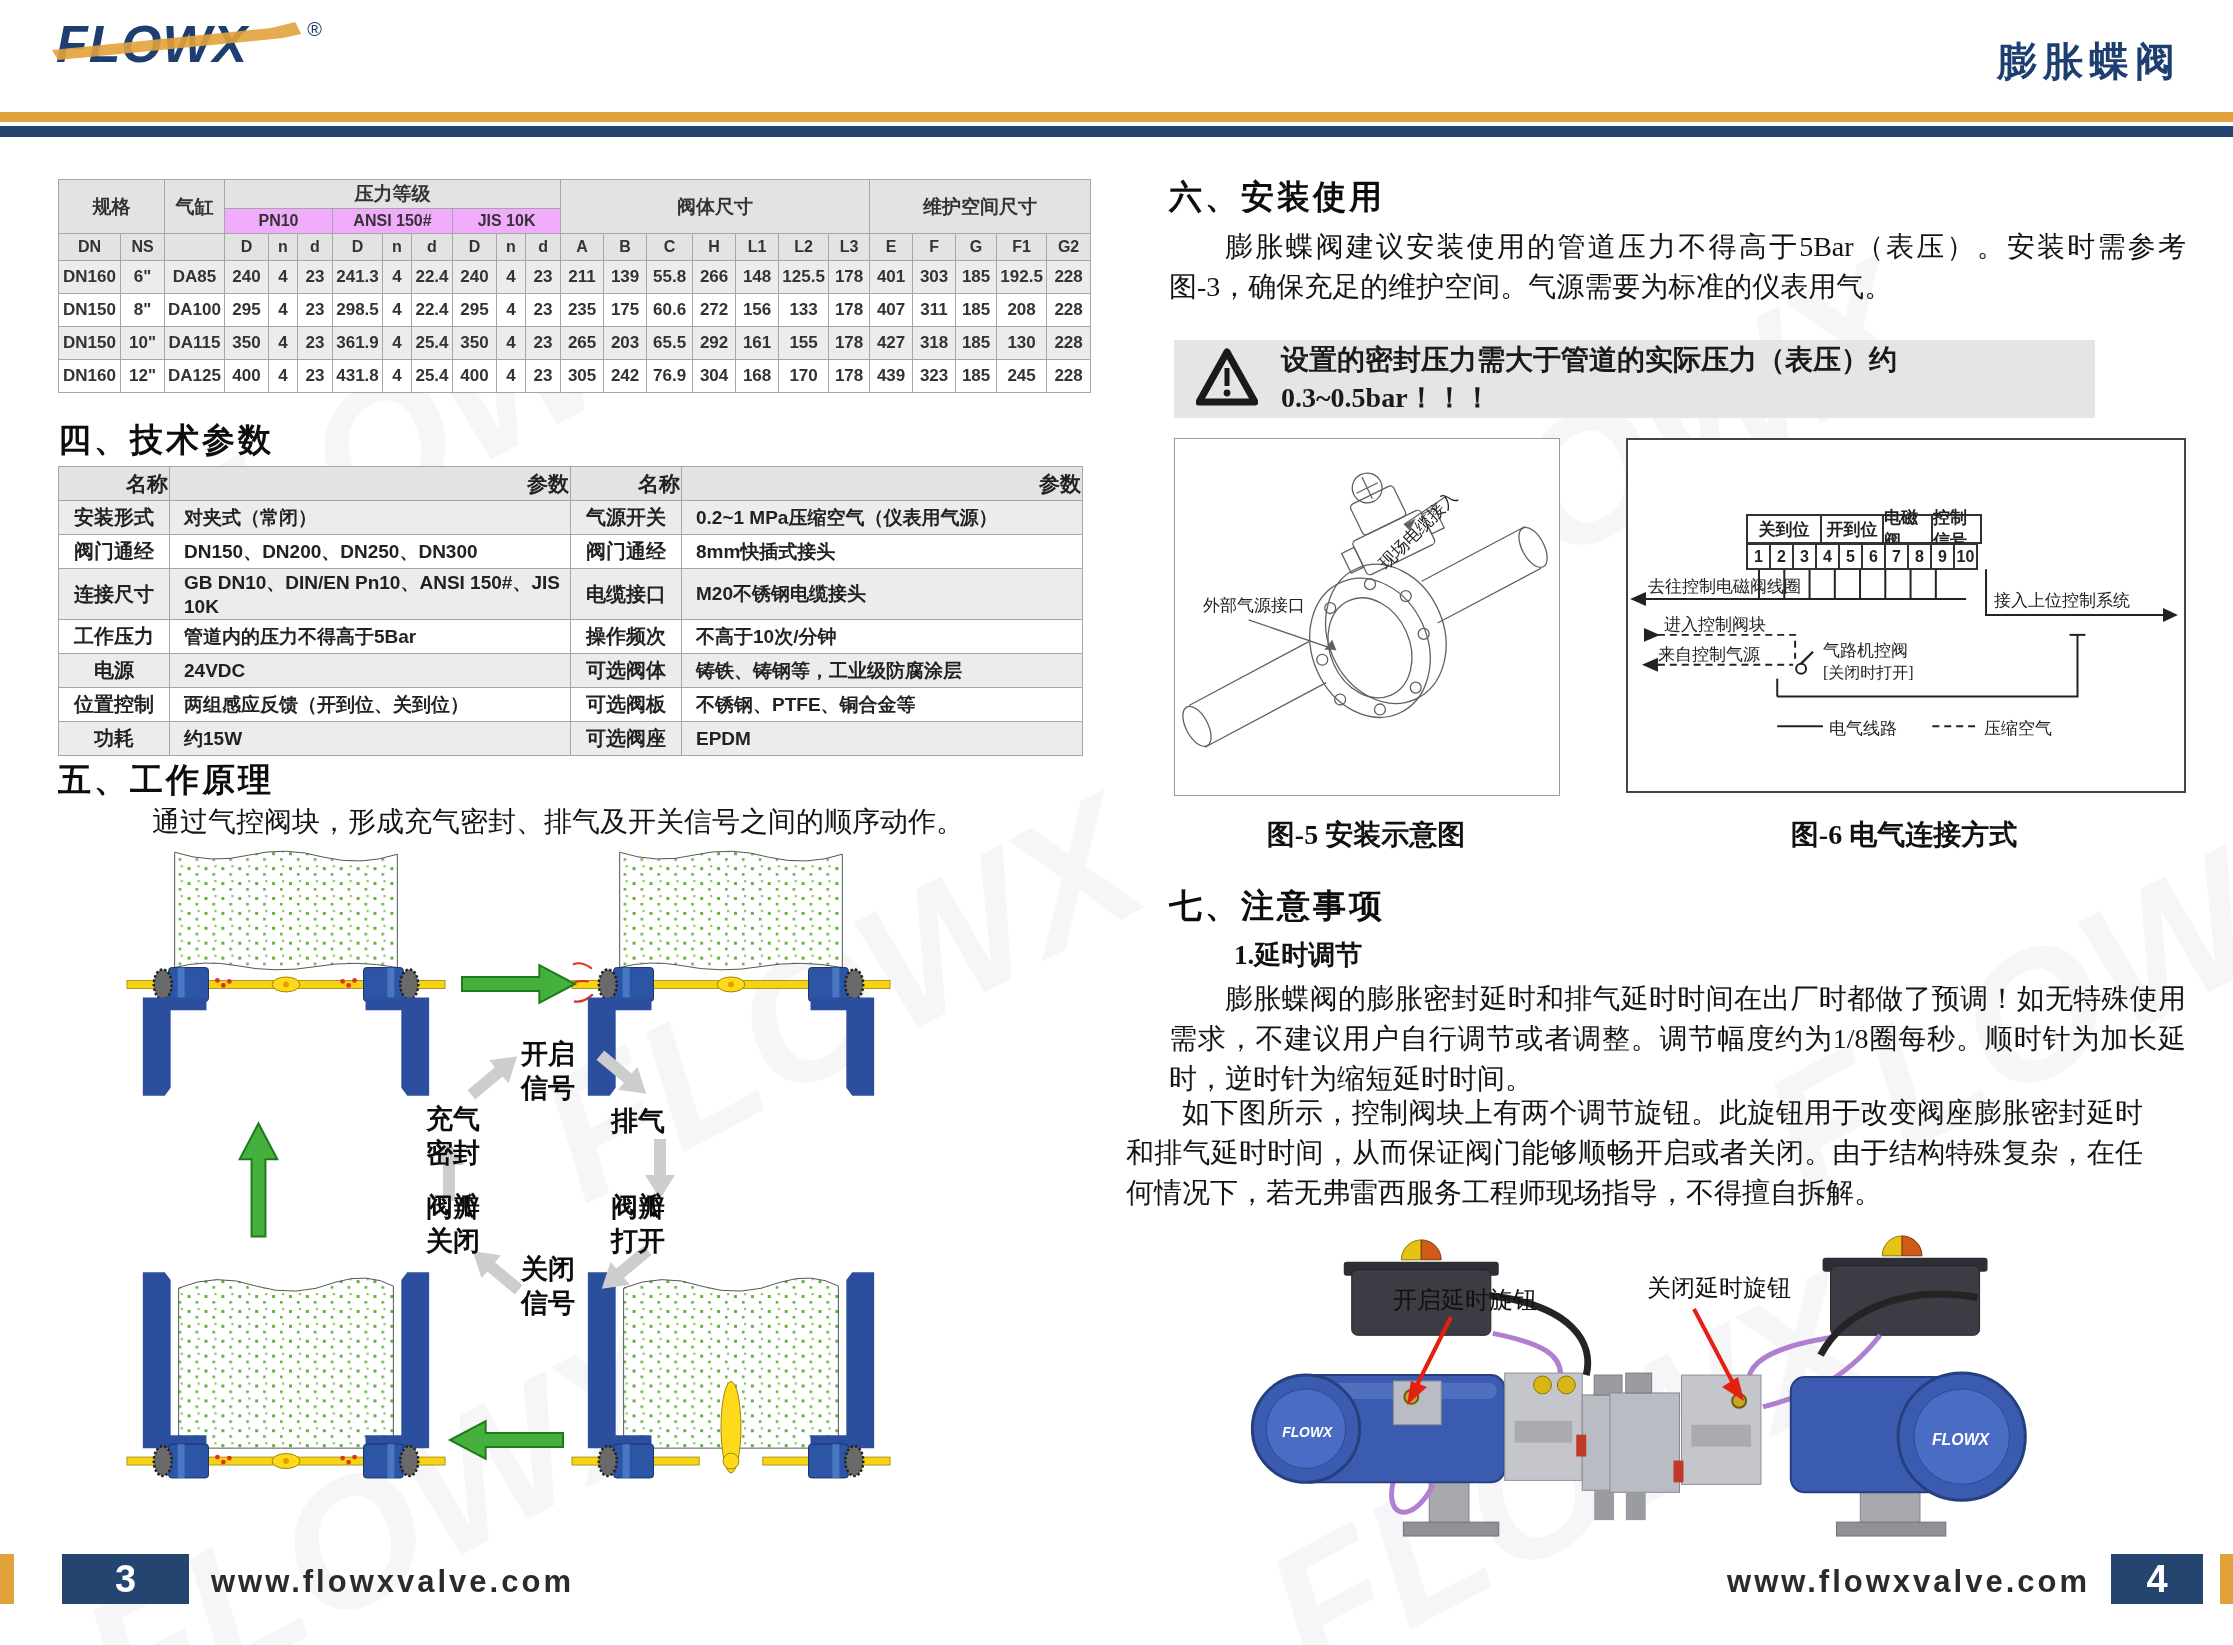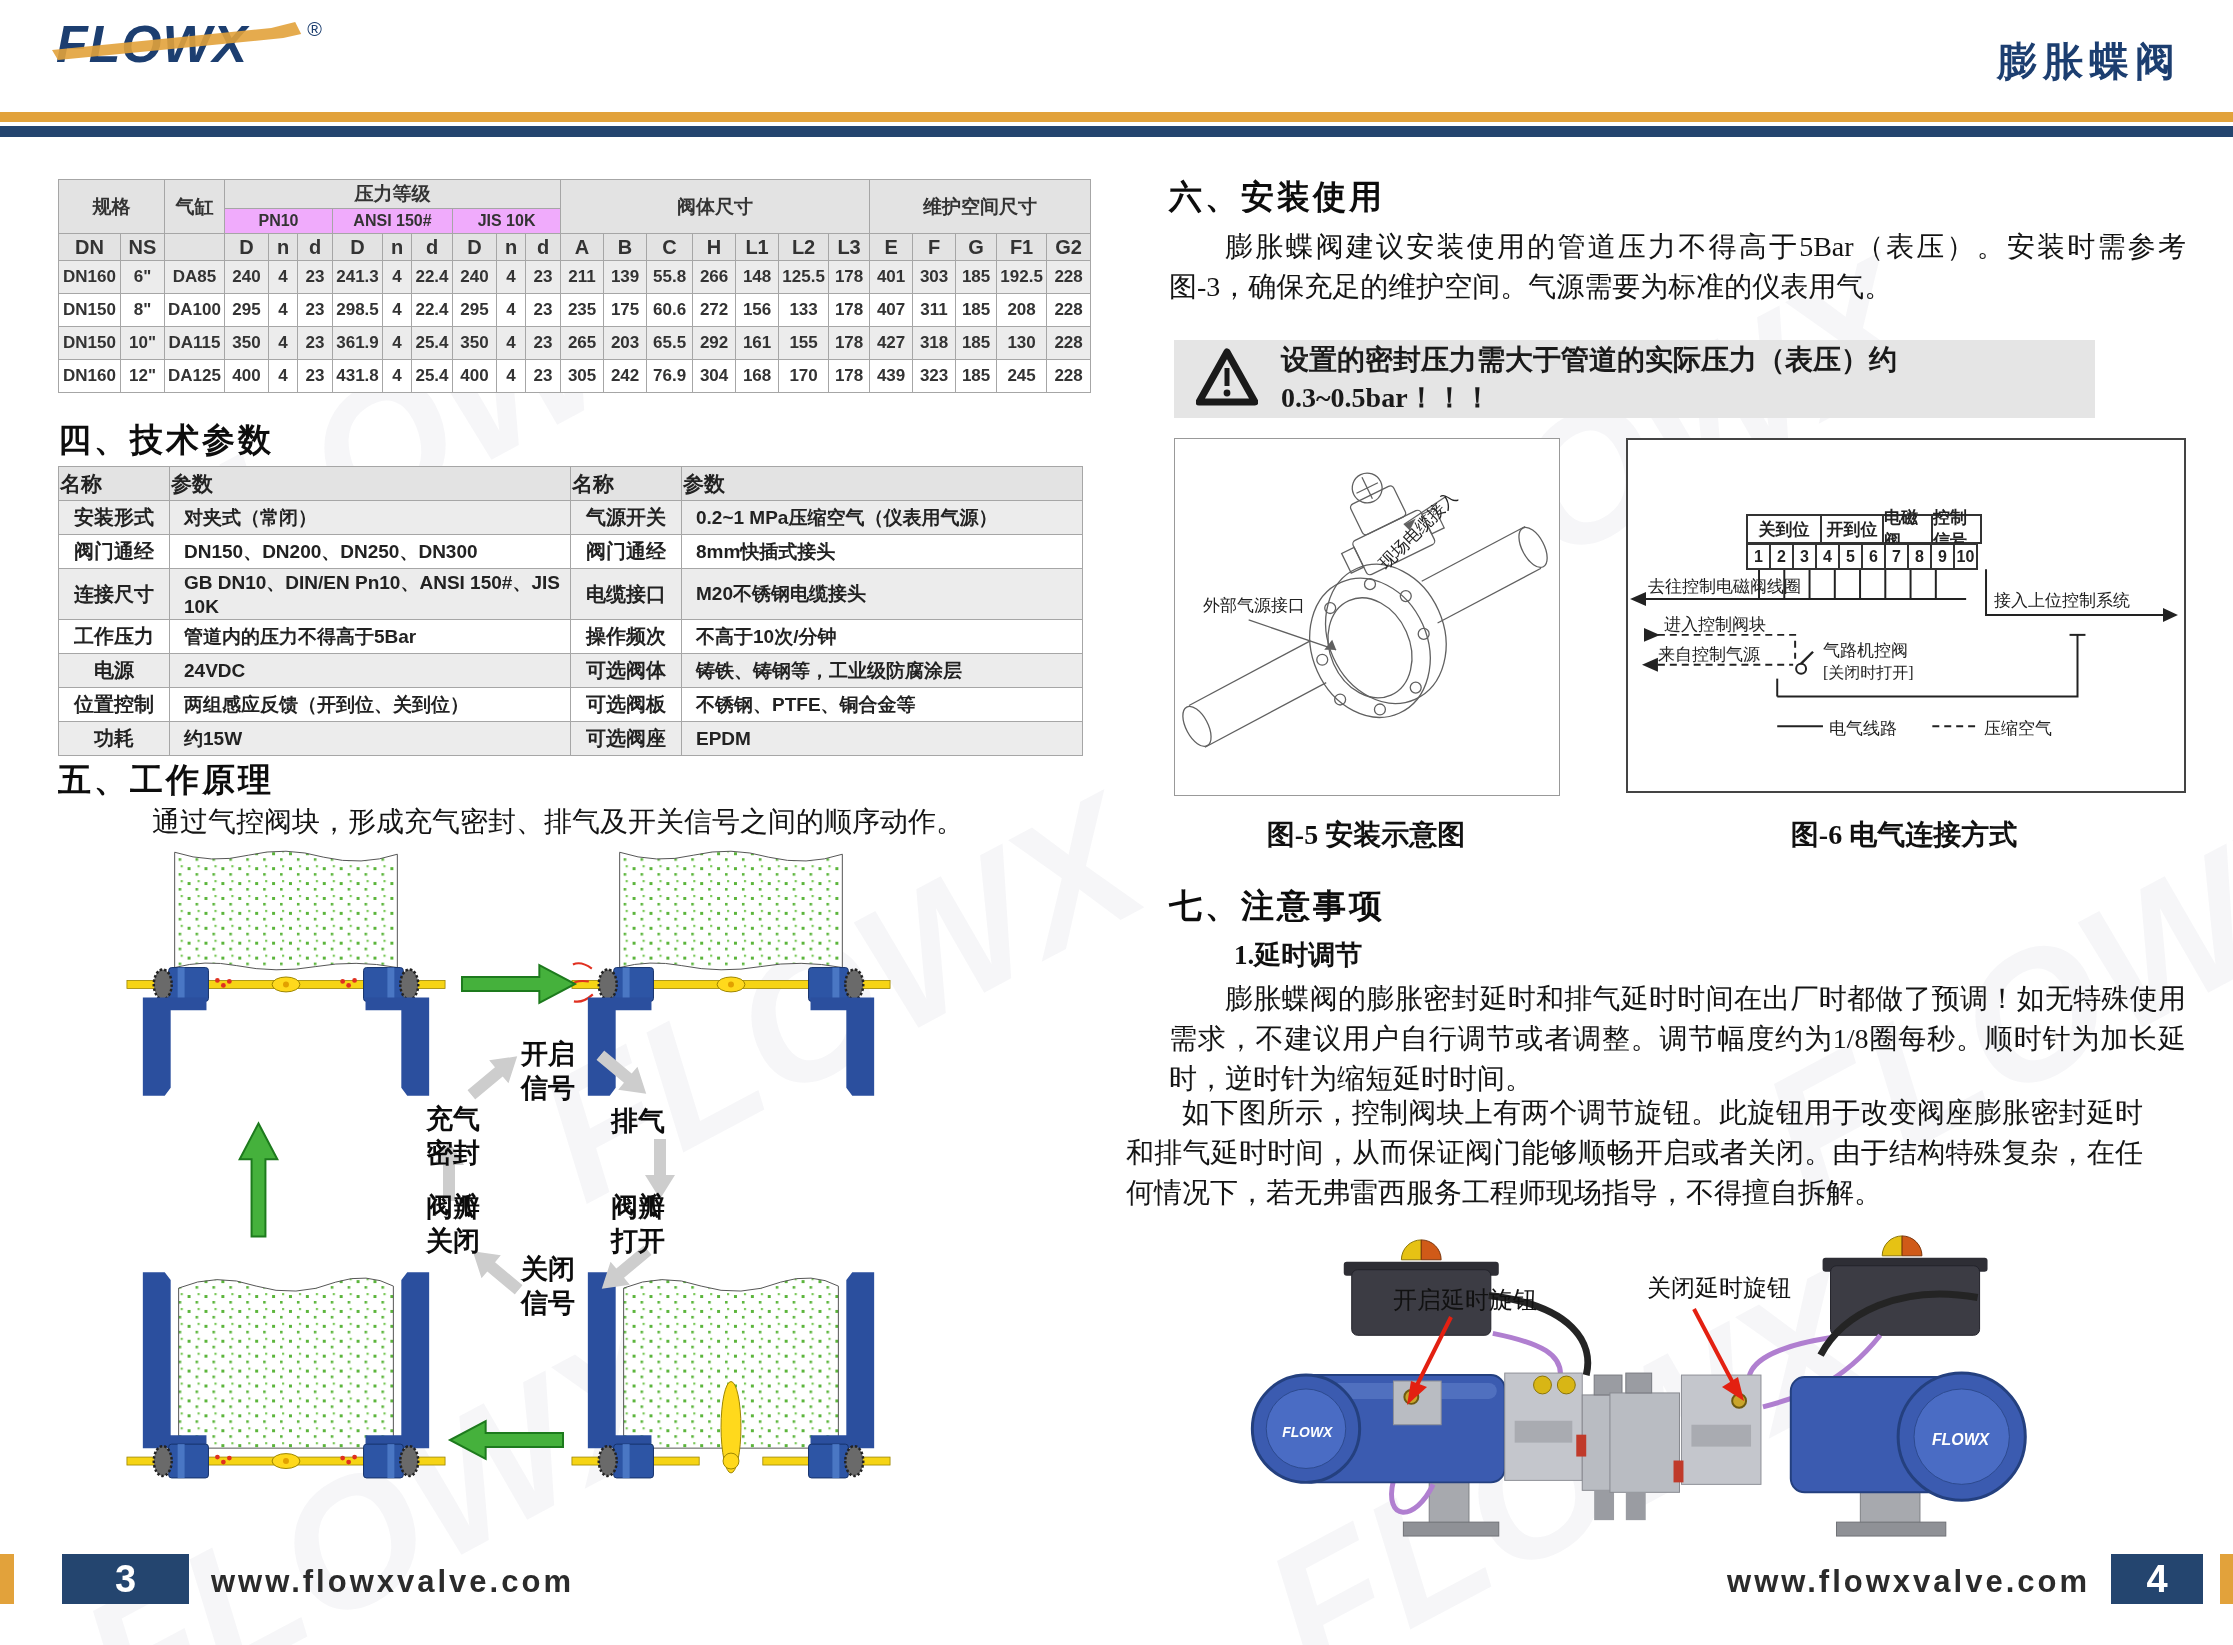--- a/index.html
+++ b/index.html
@@ -14,27 +14,27 @@
   .caption{position:absolute;font:bold 28px "Liberation Serif",serif;color:#111;text-align:center;z-index:2}
   .cyc{position:absolute;width:66px;font:bold 27px "Liberation Serif",serif;line-height:34px;
        text-align:left;color:#0c0c0c;z-index:3}
   .rule-orange{position:absolute;left:0;width:2234px;height:10px;background:#e2a23b}
   .rule-navy{position:absolute;left:0;width:2234px;height:11px;background:#24456f}
   table.spec{border-collapse:collapse;table-layout:fixed;width:1027px;background:#fff}
   table.spec th,table.spec td{border:1px solid #a6a6a6;text-align:center;padding:1px 0;
        font:bold 16px "Liberation Sans",sans-serif;color:#333;overflow:hidden;white-space:nowrap}
   table.spec thead tr:nth-child(1) th{font-size:19px;height:26px;background:#e3e3e3}
   table.spec thead tr:nth-child(2) th{font-size:16px;height:22px;background:#f0abfc}
-  table.spec thead tr:nth-child(3) th{font-size:20px;height:24px;background:#e3e3e3}
+  table.spec thead tr:nth-child(3) th{font-size:16px;height:24px;background:#e3e3e3}
   table.spec tbody td{height:30px;font-size:17px}
   table.spec tbody tr:nth-child(odd){background:#ececec}
   table.params{border-collapse:collapse;table-layout:fixed;width:1025px;background:#fff}
   table.params th,table.params td{border:1px solid #a6a6a6;font-family:"Liberation Sans",sans-serif;
        color:#222;height:31px;overflow:hidden}
-  table.params thead th{background:#e3e3e3;font:bold 21px "Liberation Sans",sans-serif;text-align:left}
+  table.params thead th{background:#e3e3e3;font:bold 21px "Liberation Sans",sans-serif;text-align:right}
   table.params tbody th{font:bold 20px "Liberation Sans",sans-serif;text-align:center}
   table.params tbody td{font:bold 19px "Liberation Sans",sans-serif;text-align:left;padding-left:14px}
   table.params tbody tr:nth-child(odd){background:#ececec}
   .figbox{position:absolute;background:#fff;z-index:2}
   .fig-label{position:absolute;font:17px "Liberation Serif",serif;color:#222;white-space:nowrap;z-index:3}
   .tg-row{position:absolute;display:flex;z-index:3}
   .tg-cell{box-sizing:border-box;border:2px solid #333;margin-left:-2px;height:30px;display:flex;
        align-items:center;justify-content:center;font:bold 17px "Liberation Sans",sans-serif;background:#fff}
   .tn-cell{box-sizing:border-box;border:2px solid #333;margin-left:-2px;height:27px;display:flex;
        align-items:center;justify-content:center;font:bold 16px "Liberation Sans",sans-serif;background:#fff;width:25px}

